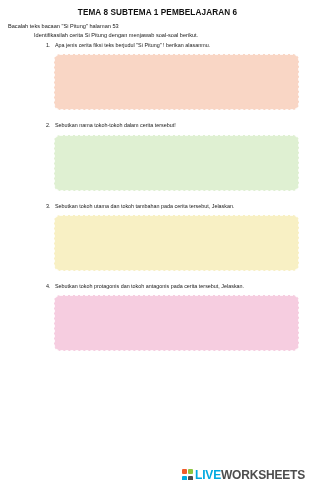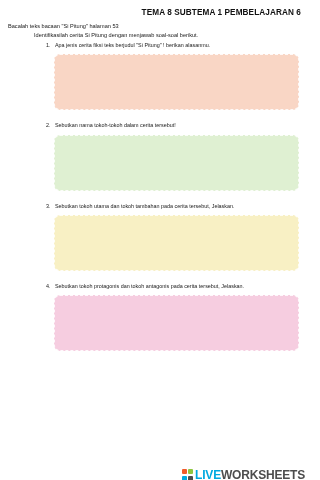--- a/index.html
+++ b/index.html
@@ -16,21 +16,21 @@
     position: relative;
   }
   .page {
     width: 315px;
     height: 480px;
     position: relative;
     box-sizing: border-box;
     padding: 0;
   }
   .title {
-    text-align: right;
+    text-align: center;
     font-size: 8.2px;
     font-weight: bold;
     letter-spacing: 0.1px;
     margin: 8px 14px 0 14px;
     color: #111;
   }
   .instr1 {
     font-size: 5.6px;
     margin: 6px 0 0 8px;
     color: #1a1a1a;

